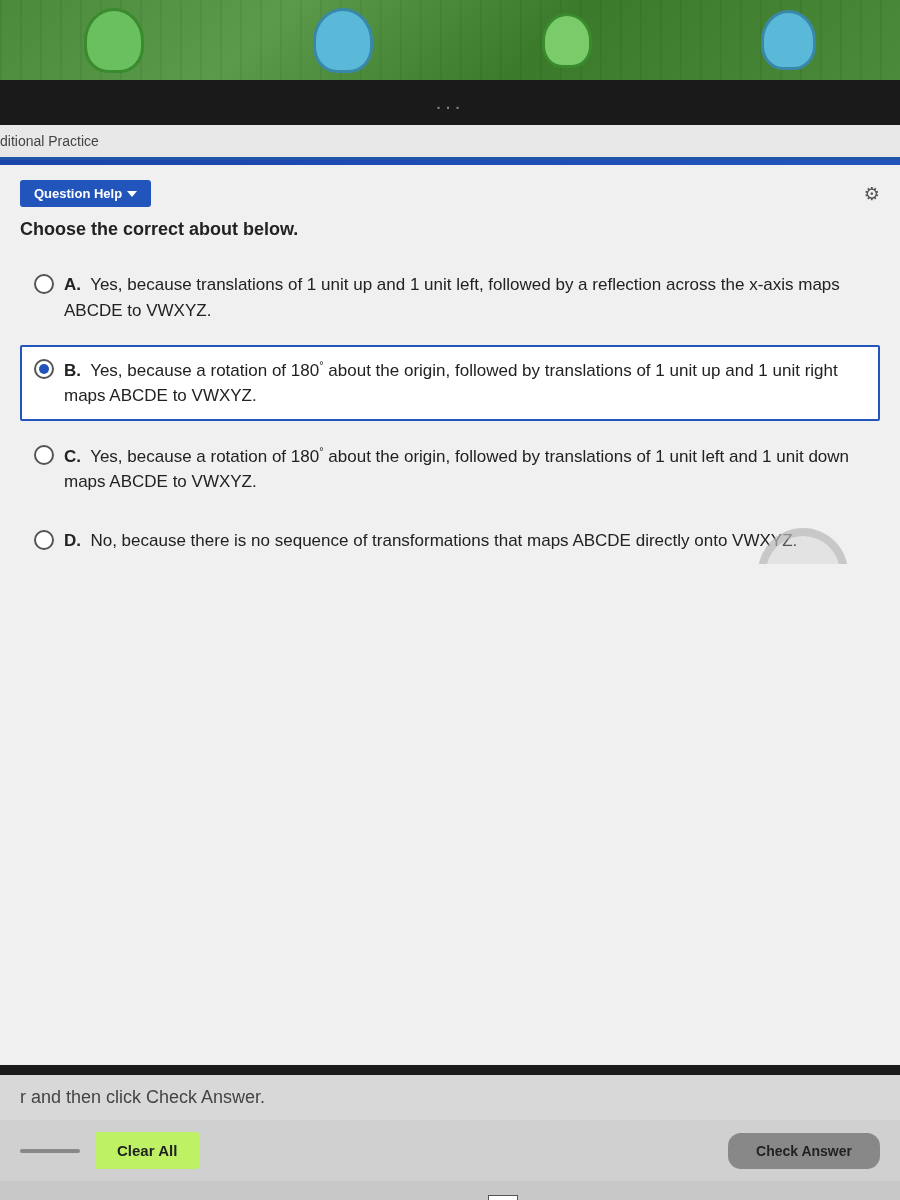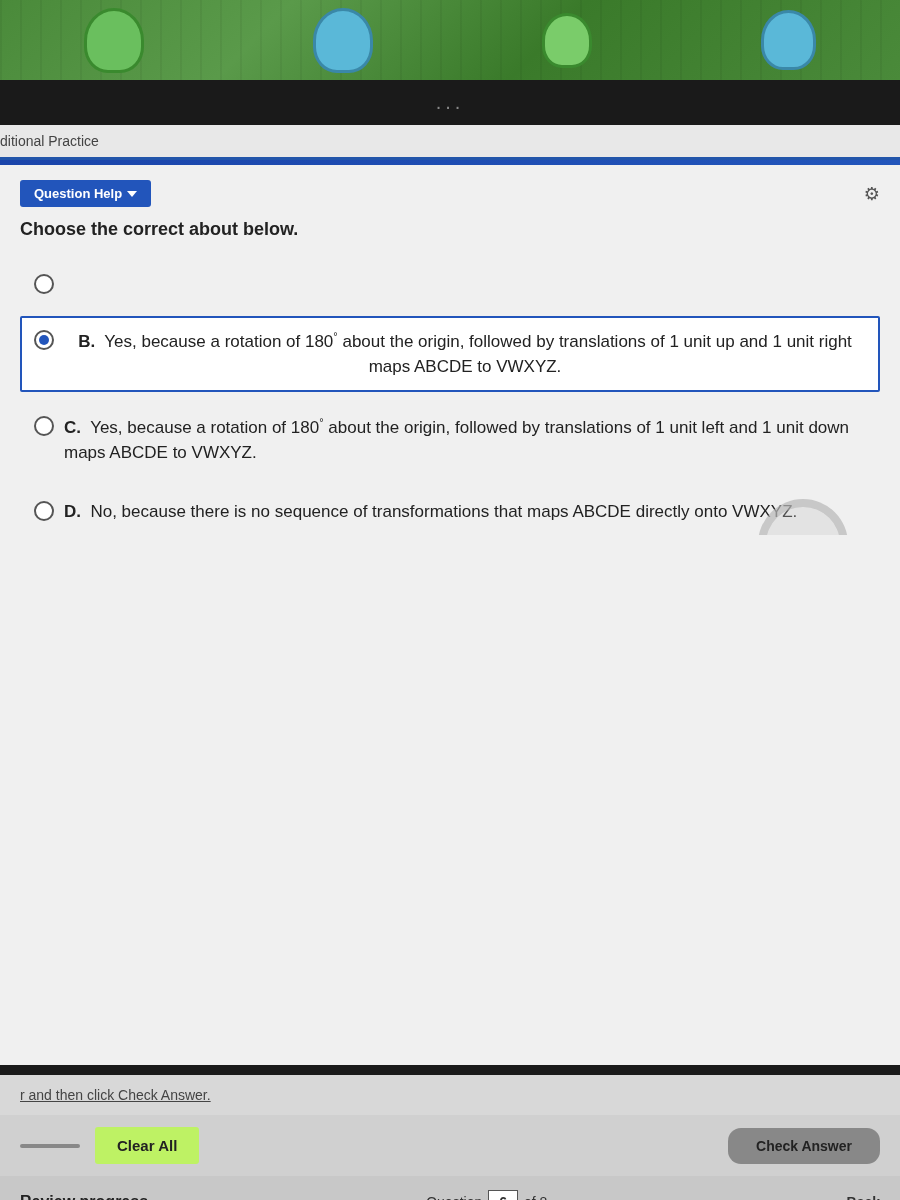--- a/index.html
+++ b/index.html
@@ -143,21 +143,20 @@
       margin-bottom: 10px;
       padding: 10px 12px;
       background: #f0f0f0;
       cursor: pointer;
       border: 2px solid transparent;
       border-radius: 2px;
     }
     .answer-option.selected {
       border: 2px solid #2255bb;
       background: #fff;
-      text-align: center;
     }
     .radio-outer {
       width: 20px;
       height: 20px;
       border-radius: 50%;
       border: 2px solid #555;
       display: flex;
       align-items: center;
       justify-content: center;
       flex-shrink: 0;
@@ -197,24 +196,23 @@
       border-radius: 50%;
       border: 8px solid rgba(180,180,180,0.6);
       background: rgba(200,200,200,0.3);
       pointer-events: none;
     }
 
     
     .bottom-instruction {
       background: #d8d8d8;
       padding: 12px 20px;
-      font-size: 14px;
+      font-size: 18px;
       color: #444;
       margin-top: 10px;
-      text-decoration: underline;
     }
 
     
     .action-bar {
       background: #d0d0d0;
       padding: 12px 20px;
       display: flex;
       align-items: center;
       justify-content: space-between;
     }
@@ -324,20 +322,23 @@
     </button>
     <button class="gear-icon-btn">
       <span>⚙</span>
     </button>
   </div>
 
   <div class="instructions">Choose the correct about below.</div>
 
   <div class="answer-option">
     <div class="radio-outer"></div>
+    <div class="option-label">
+      <strong>A.</strong>&nbsp; Yes, because translations of 1 unit up and 1 unit left, followed by a reflection across the x-axis maps ABCDE to VWXYZ.
+    </div>
   </div>
 
   <div class="answer-option selected">
     <div class="radio-outer">
       <div class="radio-inner"></div>
     </div>
     <div class="option-label">
       <strong>B.</strong>&nbsp; Yes, because a rotation of 180<sup>°</sup> about the origin, followed by translations of 1 unit up and 1 unit right maps ABCDE to VWXYZ.
     </div>
   </div>

